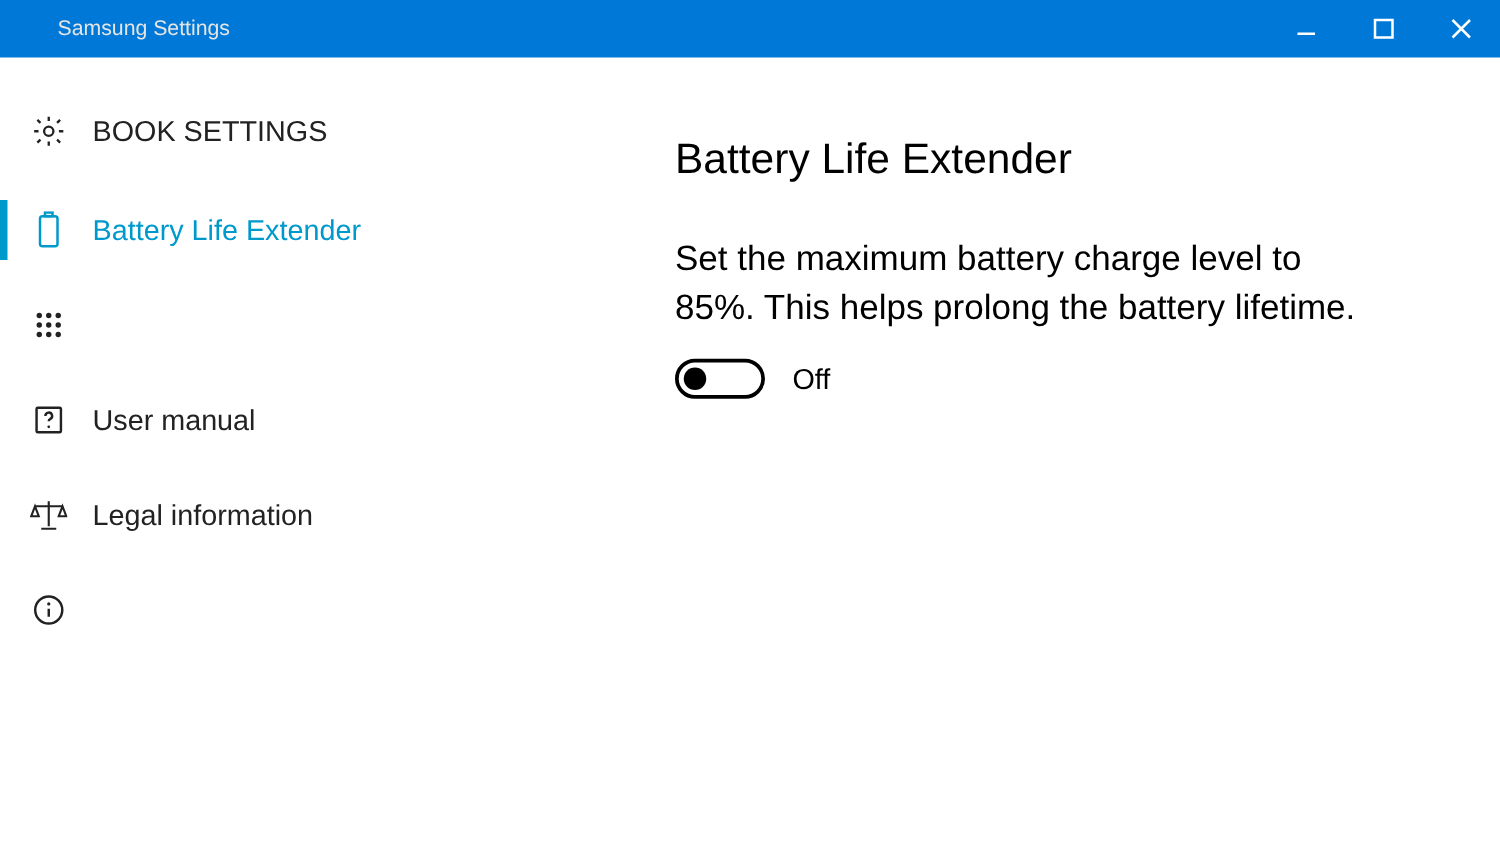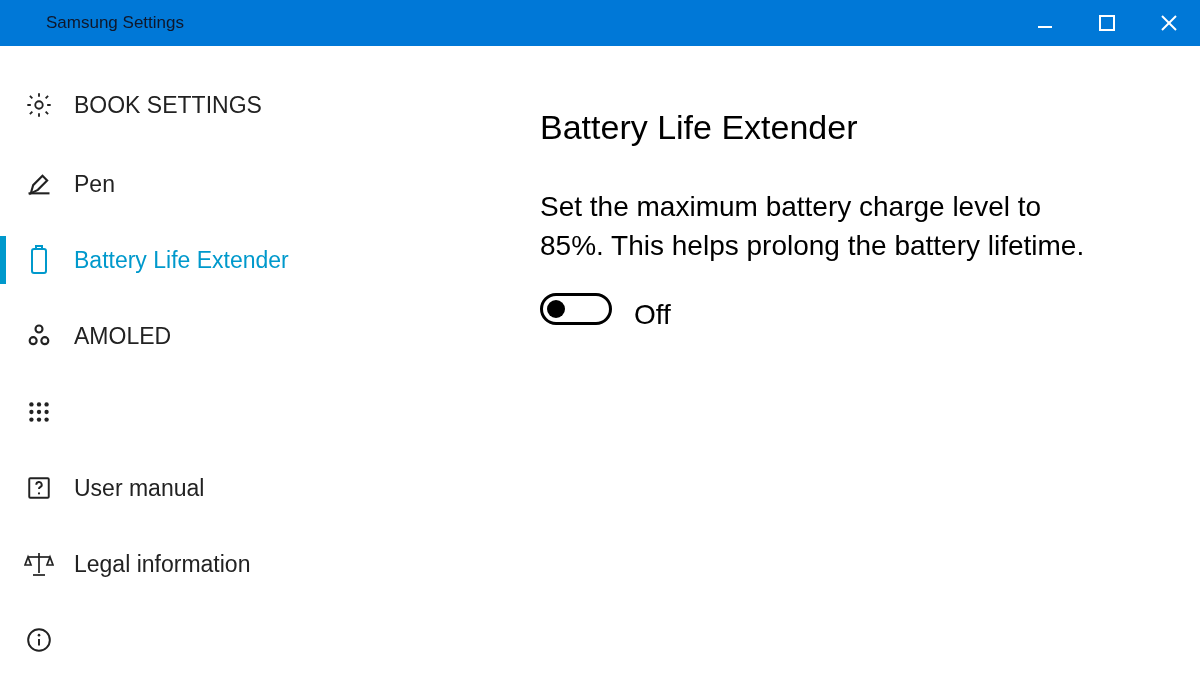--- a/index.html
+++ b/index.html
@@ -2,21 +2,21 @@
 <html><head>
 <meta charset="utf-8">
 <style>
   * { box-sizing: border-box; margin: 0; padding: 0; }
   html, body {
     width: 1200px; height: 675px;
     font-family: "Segoe UI", -apple-system, Helvetica, Arial, sans-serif;
     background: #ffffff; color: #000; overflow: hidden;
   }
   .titlebar {
-    height: 46px; background: #0078d7; color: #0f172a;
+    height: 46px; background: #0078d7; color: #e5e5e5;
     display: flex; align-items: center;
     padding-left: 46px;
     font-size: 17px; font-weight: 400;
   }
   .titlebar .title { flex: 1; }
   .winctl {
     width: 62px; height: 46px;
     display: flex; align-items: center; justify-content: center;
   }
   .content {
@@ -57,21 +57,21 @@
     display: flex; align-items: center; gap: 22px;
   }
   .toggle {
     width: 72px; height: 32px; border: 3px solid #000;
     border-radius: 16px; position: relative; background: #fff;
   }
   .toggle .knob {
     position: absolute; left: 4px; top: 50%; transform: translateY(-50%);
     width: 18px; height: 18px; background: #000; border-radius: 50%;
   }
-  .toggle-label { font-size: 28px; margin-top: 12px; }
+  .toggle-label { font-size: 23px; }
   svg { display: block; }
 </style>
 </head>
 <body>
 
 <div class="titlebar">
   <span class="title">Samsung Settings</span>
   <div class="winctl">
     <svg width="18" height="18" viewBox="0 0 18 18">
         <line x1="2" y1="13" x2="16" y2="13" stroke="#fff" stroke-width="2"></line>
@@ -97,50 +97,31 @@
     <div class="side-item">
       <span class="side-icon">
         <svg width="28" height="28" viewBox="0 0 24 24" fill="none" stroke="#222" stroke-width="1.6">
           <circle cx="12" cy="12" r="3.2"></circle>
           <path d="M12 2v3M12 19v3M4.2 4.2l2.1 2.1M17.7 17.7l2.1 2.1M2 12h3M19 12h3M4.2 19.8l2.1-2.1M17.7 6.3l2.1-2.1"></path>
         </svg>
       </span>
       <span>BOOK SETTINGS</span>
     </div>
 
-    <div class="side-item">
-      <span class="side-icon">
-        <svg width="28" height="28" viewBox="0 0 24 24" fill="none" stroke="#222" stroke-width="1.8">
-          <path d="M3 20h18"></path>
-            <path d="M5 20l2-7 8-8 4 4-8 8-6 3z" fill="none"></path>
-        </svg>
-      </span>
-      <span>Pen</span>
-    </div>
 
     <div class="side-item active">
       <span class="side-icon">
         <svg width="22" height="30" viewBox="0 0 22 30" fill="none" stroke="#0099cc" stroke-width="2">
           <rect x="4" y="4" width="14" height="24" rx="2"></rect>
             <rect x="8" y="1" width="6" height="3"></rect>
         </svg>
       </span>
       <span>Battery Life Extender</span>
     </div>
 
-    <div class="side-item">
-      <span class="side-icon">
-        <svg width="28" height="28" viewBox="0 0 24 24" fill="none" stroke="#222" stroke-width="1.8">
-          <circle cx="12" cy="6" r="3"></circle>
-            <circle cx="7" cy="16" r="3"></circle>
-            <circle cx="17" cy="16" r="3"></circle>
-        </svg>
-      </span>
-      <span>AMOLED</span>
-    </div>
 
     <div class="side-item">
       <span class="side-icon">
         <svg width="26" height="26" viewBox="0 0 24 24" fill="#222">
           <circle cx="5" cy="5" r="2"></circle>
             <circle cx="12" cy="5" r="2"></circle>
             <circle cx="19" cy="5" r="2"></circle>
           <circle cx="5" cy="12" r="2"></circle>
             <circle cx="12" cy="12" r="2"></circle>
             <circle cx="19" cy="12" r="2"></circle>

